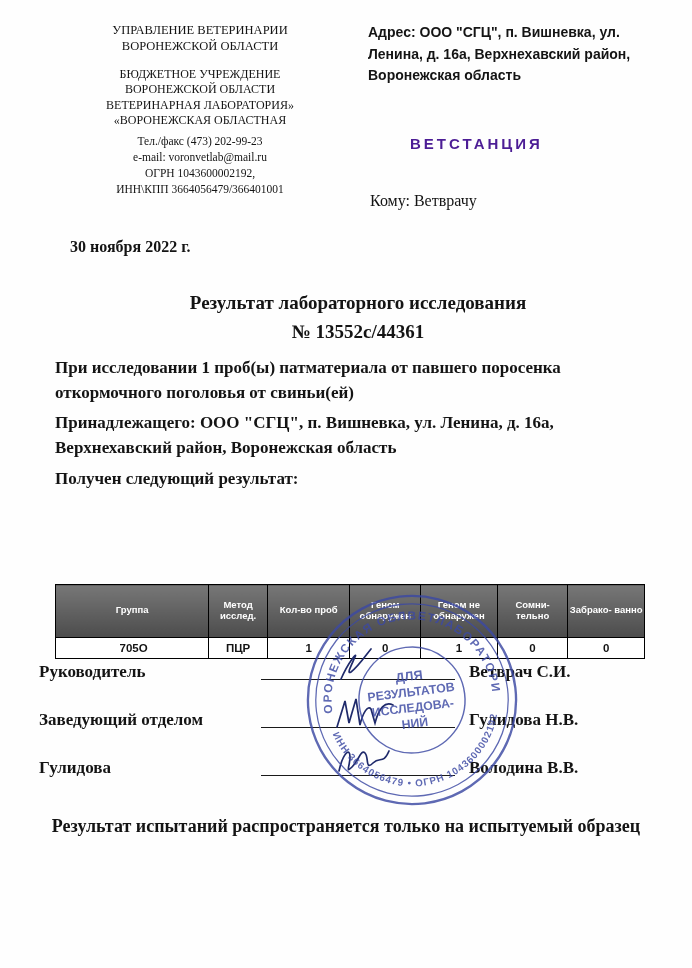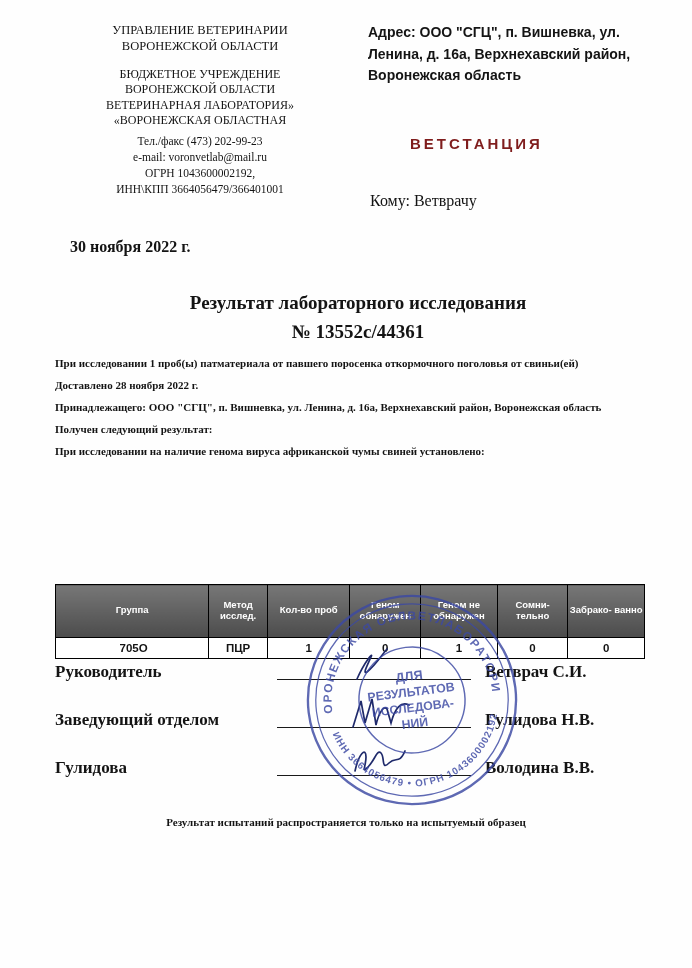--- a/index.html
+++ b/index.html
@@ -48,21 +48,21 @@
     font-weight: bold;
     line-height: 1.55;
   }
   .rc-vetstation {
     margin-top: 48px;
     margin-left: 42px;
     font-family: "Liberation Sans", sans-serif;
     font-size: 15px;
     font-weight: bold;
     letter-spacing: 3px;
-    color: #7f1d1d;
+    color: #4c1d95;
   }
   .rc-to {
     margin-top: 40px;
     margin-left: 2px;
     font-size: 16px;
   }
 
   
   .doc-title {
     position: absolute;
@@ -72,21 +72,21 @@
     font-size: 19px;
     font-weight: bold;
     line-height: 1.55;
   }
 
   
   .doc-body {
     position: absolute;
     left: 55px; top: 356px;
     width: 590px;
-    font-size: 11px;
+    font-size: 17px;
     font-weight: 600;
     line-height: 1.45;
   }
   .doc-body p { margin-bottom: 6px; }
 
   
   .results-table {
     position: absolute;
     left: 55px; top: 584px;
     width: 590px;
@@ -111,21 +111,21 @@
     font-weight: bold;
     text-align: center;
     padding: 3px 2px;
     height: 21px;
   }
   .results-table td.cell-left { text-align: center; padding-left: 5px; }
 
   
   .signatures {
     position: absolute;
-    left: 55px; top: 648px;
+    left: 39px; top: 648px;
     width: 590px;
   }
   .sig-row {
     display: flex;
     align-items: flex-end;
     height: 38px;
     margin-bottom: 10px;
   }
   .sig-role {
     width: 222px;
@@ -162,21 +162,21 @@
     pointer-events: none;
     z-index: 5;
   }
 
   
   .footer-note {
     position: absolute;
     left: 0; top: 816px;
     width: 100%;
     text-align: center;
-    font-size: 11px;
+    font-size: 18px;
     font-weight: bold;
   }
 </style>
 </head>
 <body>
 
 <div class="page">
 
   <div class="letterhead">
     <div class="lh-org">УПРАВЛЕНИЕ ВЕТЕРИНАРИИ</div>
@@ -200,24 +200,22 @@
     <div class="rc-to">Кому: Ветврачу</div>
   </div>
 
   <div class="doc-title">
     <div>Результат лабораторного исследования</div>
     <div>№ 13552с/44361</div>
   </div>
 
   <div class="doc-body">
     <p>При исследовании 1 проб(ы) патматериала от павшего поросенка откормочного поголовья от свиньи(ей)</p>
-    <p>Доставлено 28 ноября 2022 г.</p>
     <p>Принадлежащего: ООО "СГЦ", п. Вишневка, ул. Ленина, д. 16а, Верхнехавский район, Воронежская область</p>
     <p>Получен следующий результат:</p>
-    <p>При исследовании на наличие генома вируса африканской чумы свиней установлено:</p>
   </div>
 
   <table class="results-table">
     <colgroup>
       <col style="width:26%">
         <col style="width:10%">
         <col style="width:14%">
       <col style="width:12%">
         <col style="width:13%">
         <col style="width:12%">

